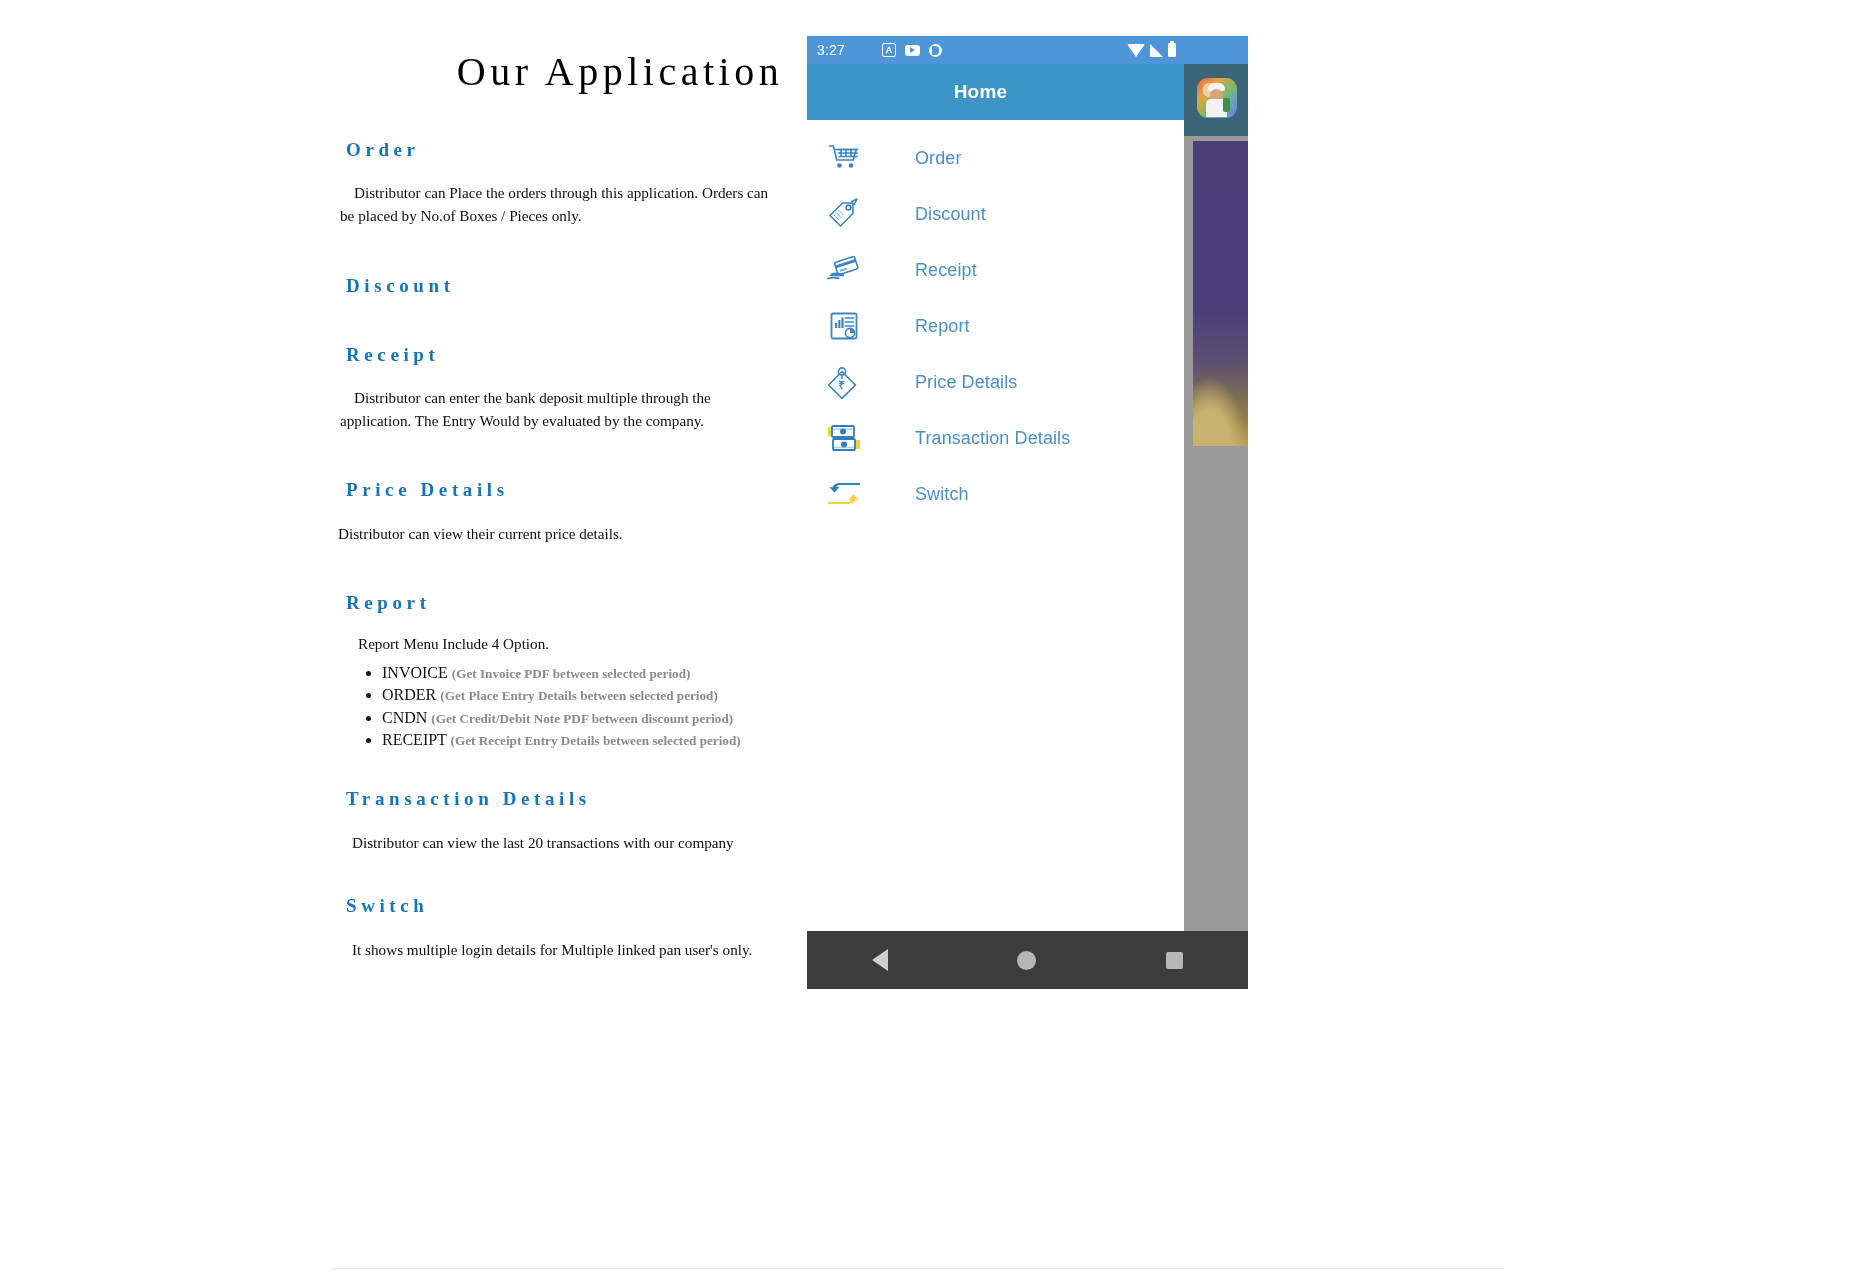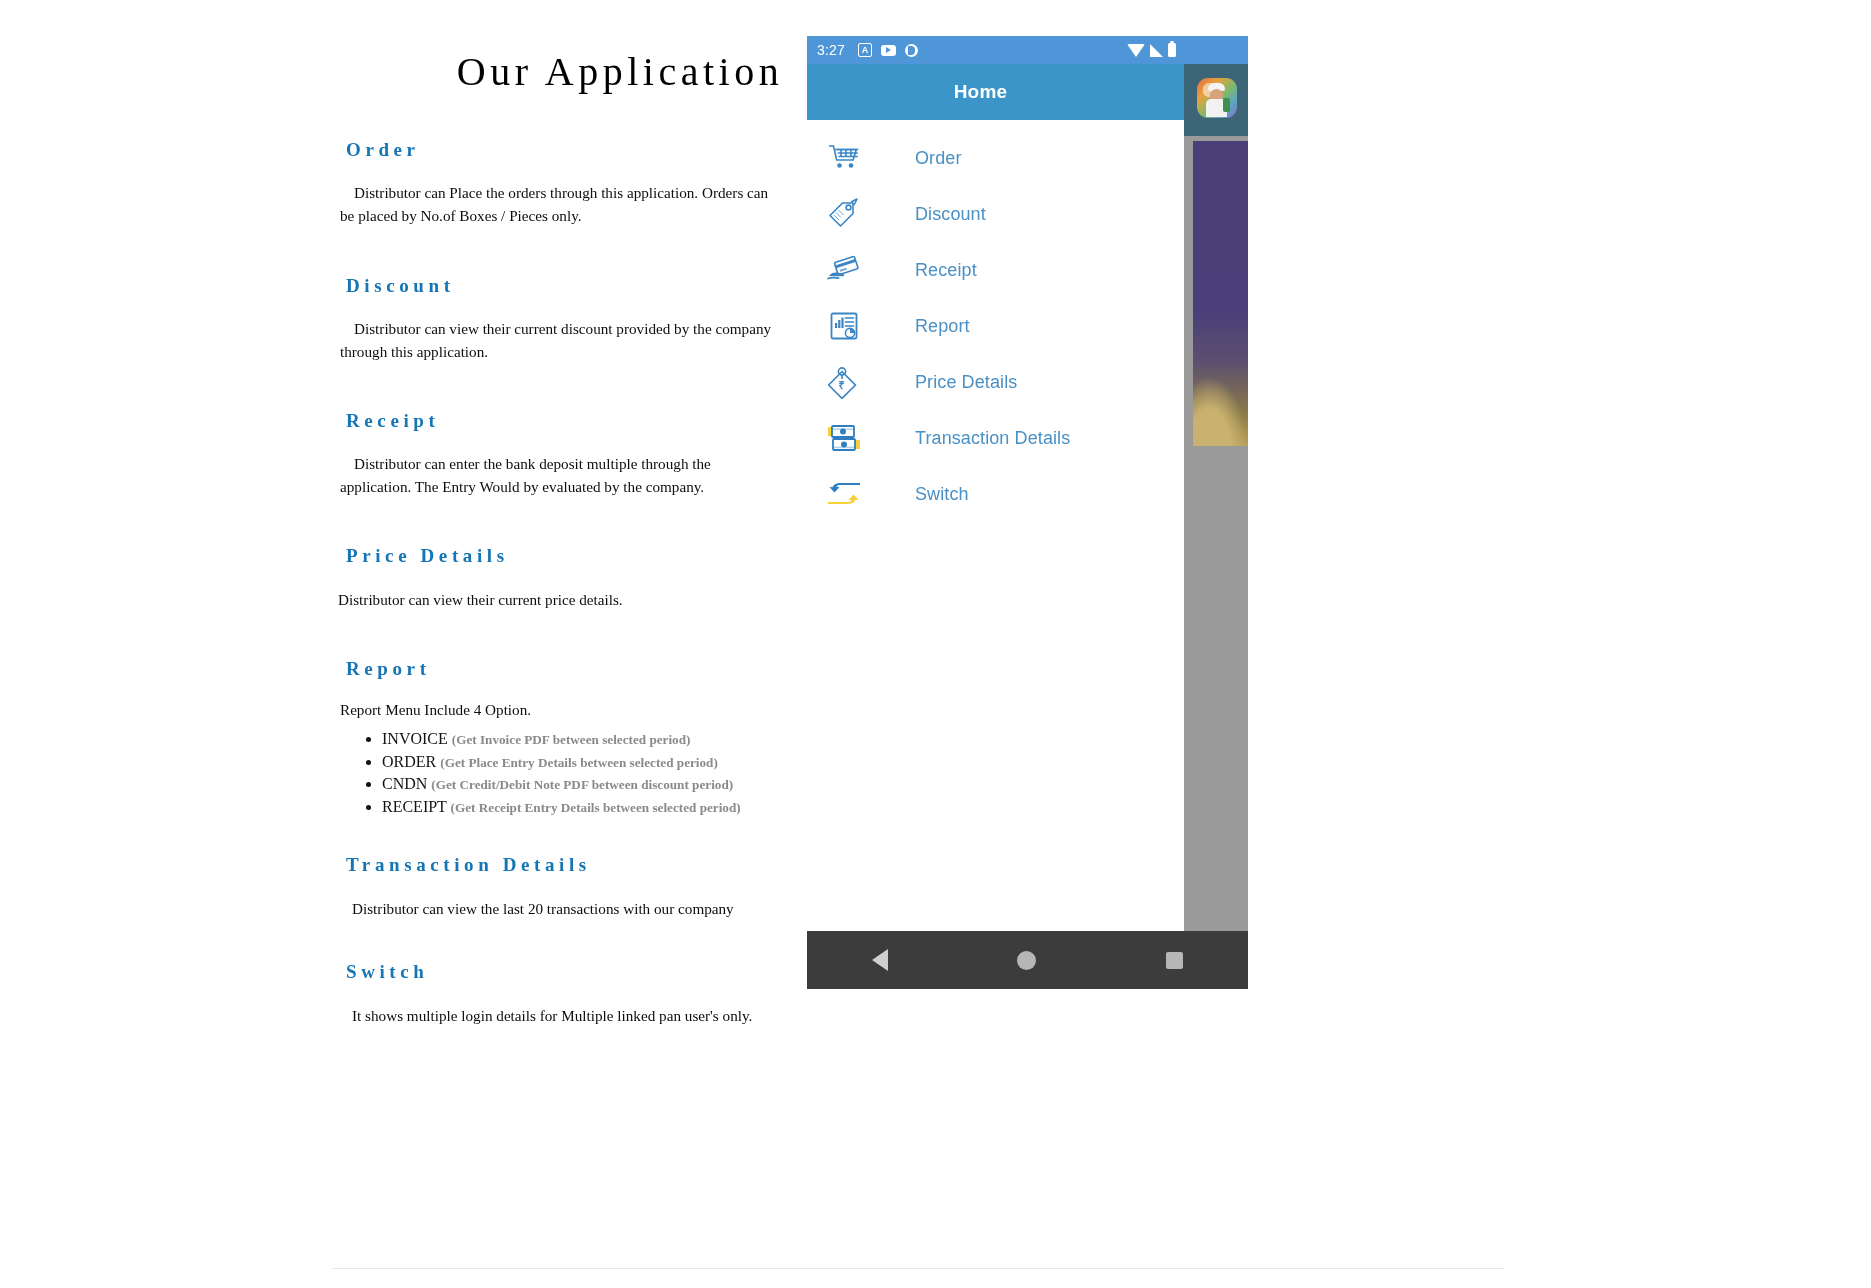--- a/index.html
+++ b/index.html
@@ -176,20 +176,21 @@
     position: absolute;
     left: 0; top: 0;
     width: 377px;
     height: 28px;
     background: #4f96d8;
     display: flex;
     align-items: center;
     padding: 0 8px 0 10px;
     box-sizing: border-box;
     z-index: 6;
+    gap: 24px;
   }
   #status-time {
     font-family: "Liberation Sans", sans-serif;
     font-size: 14px;
     color: #ffffff;
     letter-spacing: 0.2px;
   }
   .status-icons-left {
     display: flex;
     align-items: center;
@@ -377,36 +378,35 @@
 
   <h1 id="page-title">Our Application</h1>
 
   <div class="section" style="margin-top:44px;">
     <div class="sec-heading">Order</div>
     <p class="sec-body indent-first" style="margin-top:20px; margin-left:10px; width:432px;">Distributor can Place the orders through this application. Orders can be placed by No.of Boxes / Pieces only.</p>
   </div>
 
   <div class="section" style="margin-top:49px;">
     <div class="sec-heading">Discount</div>
-    <p class="sec-body indent-first" style="margin-top:20px; margin-left:10px; width:432px;">Distributor can view their current discount provided by the company through this application.</p>
   </div>
 
   <div class="section" style="margin-top:48px;">
     <div class="sec-heading">Receipt</div>
     <p class="sec-body indent-first" style="margin-top:20px; margin-left:10px; width:425px;">Distributor can enter the bank deposit multiple through the application. The Entry Would by evaluated by the company.</p>
   </div>
 
   <div class="section" style="margin-top:48px;">
     <div class="sec-heading">Price Details</div>
     <p class="sec-body" style="margin-top:21px; margin-left:8px; width:432px;">Distributor can view their current price details.</p>
   </div>
 
   <div class="section" style="margin-top:48px;">
     <div class="sec-heading">Report</div>
-    <p class="report-intro" style="margin-top:21px; margin-left:10px;">Report Menu Include 4 Option.</p>
+    <p class="report-intro" style="margin-top:21px; margin-left:28px;">Report Menu Include 4 Option.</p>
     <ul class="report-list">
       <li>
         <span>INVOICE</span>
         <span class="note">(Get Invoice PDF between selected period)</span>
       </li>
       <li>
         <span>ORDER</span>
         <span class="note">(Get Place Entry Details between selected period)</span>
       </li>
       <li>

